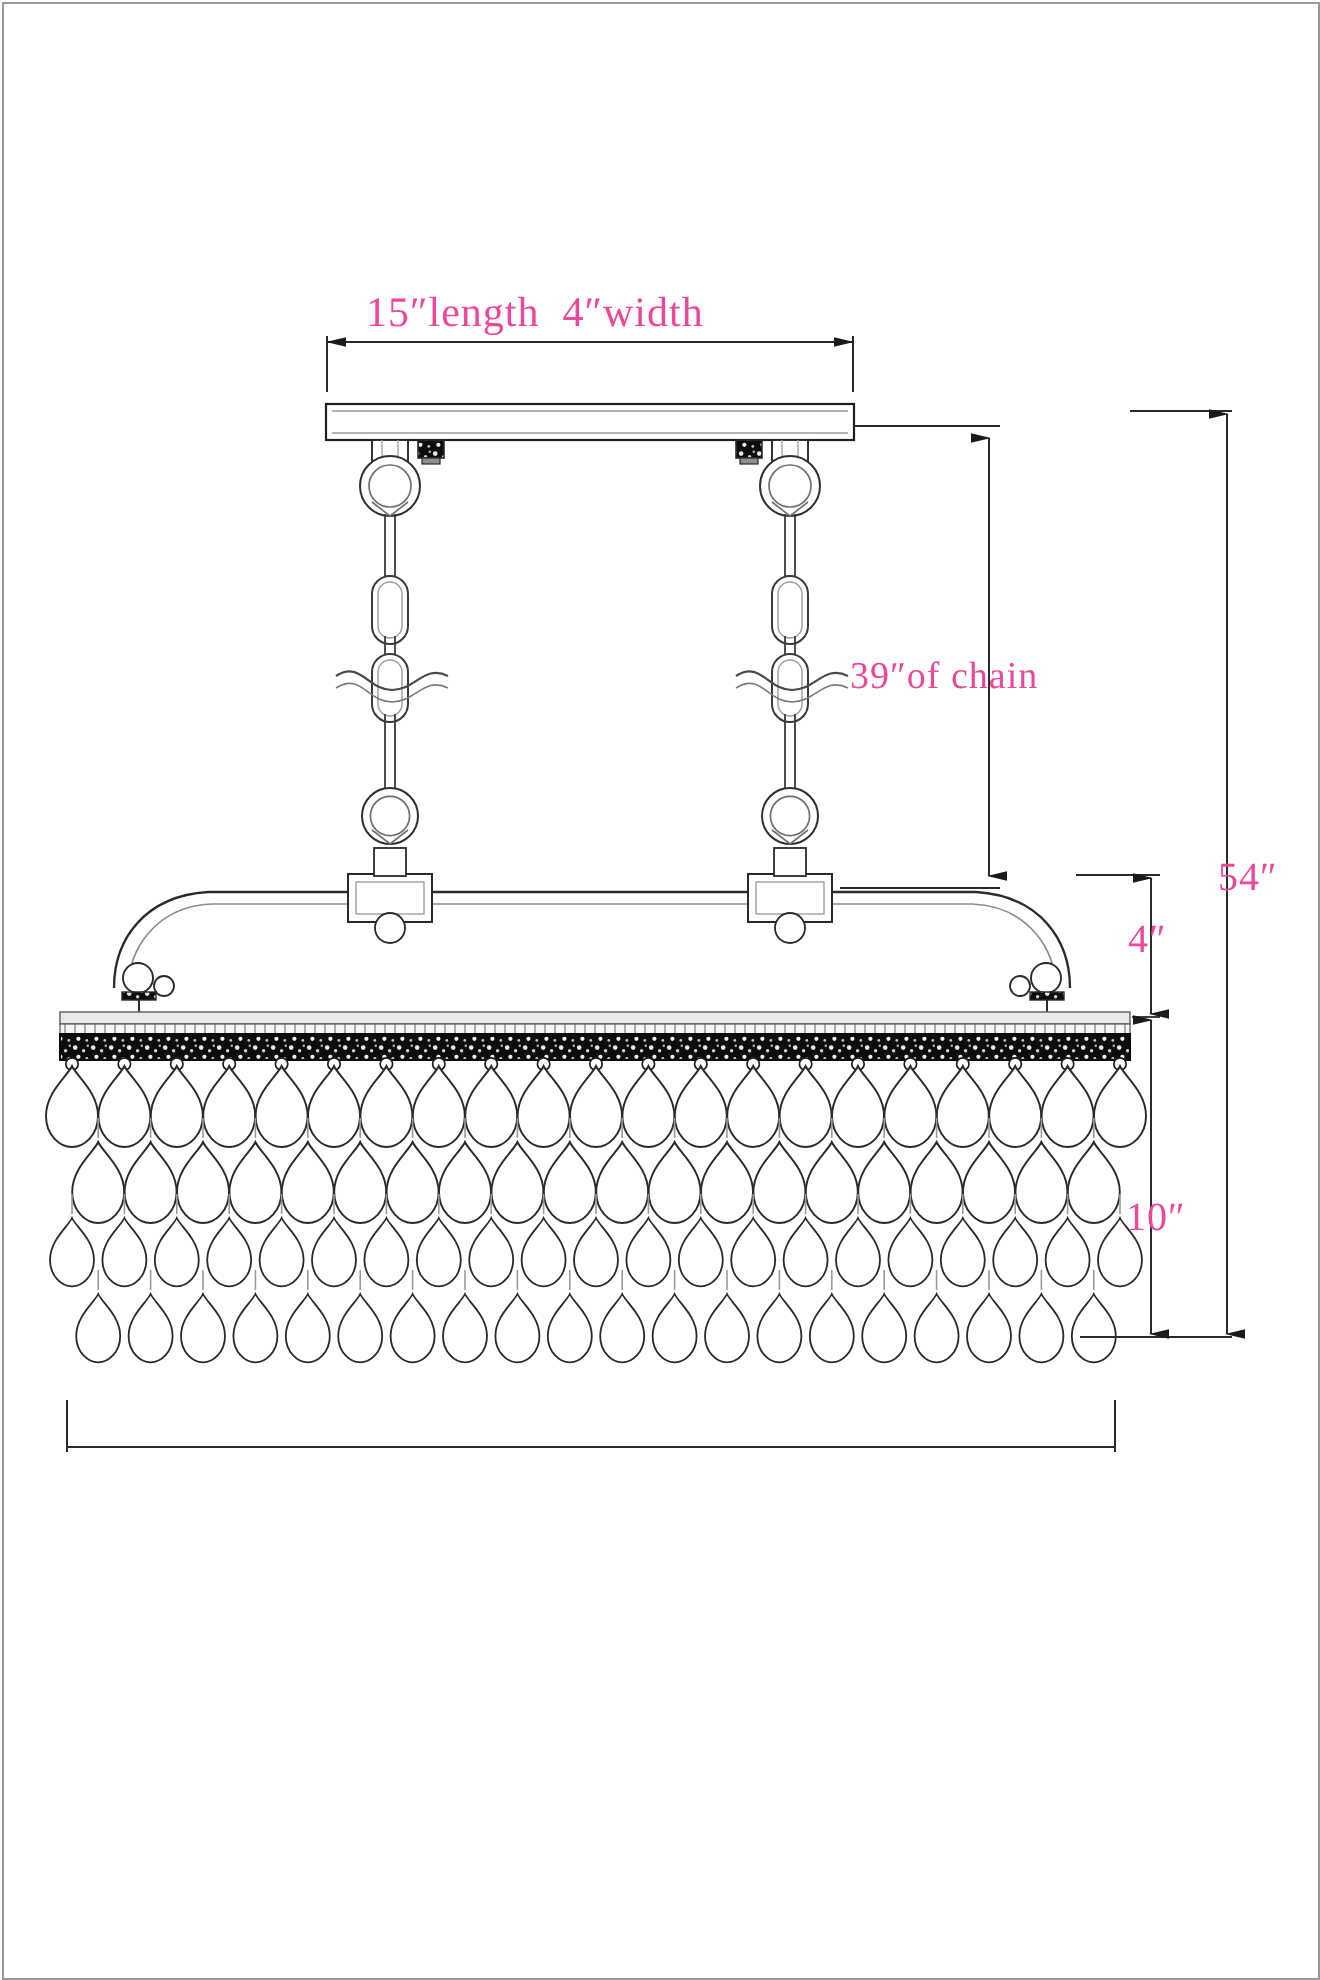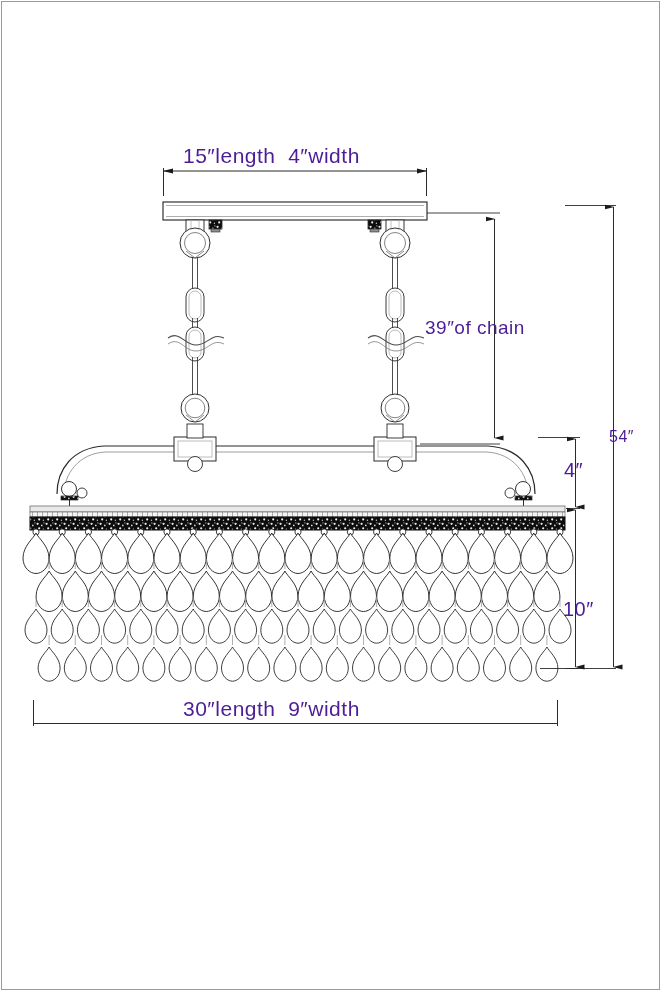--- a/index.html
+++ b/index.html
@@ -22,39 +22,39 @@
     box-sizing:border-box;
   }
   svg.layer{
     position:absolute;
     left:0; top:0;
     width:660px; height:990px;
   }
   .dimlabel{
     position:absolute;
     white-space:pre;
-    font-family:Liberation Sans, sans-serif;
-    color:#4c1d95;
+    font-family:Liberation Serif, serif;
+    color:#ec4899;
     letter-spacing:0.5px;
   }
   #lbl-top{
     left:183px; top:144px;
     font-size:21px;
   }
   #lbl-bottom{
     left:183px; top:697px;
     font-size:21px;
   }
   #lbl-chain{
-    left:425px; top:317px;
+    left:425px; top:328px;
     font-size:19px;
   }
   #lbl-54{
     left:609px; top:428px;
-    font-size:16px;
+    font-size:20px;
   }
   #lbl-4{
     left:564px; top:459px;
     font-size:20px;
   }
   #lbl-10{
     left:563px; top:598px;
     font-size:20px;
   }
 </style>
@@ -438,15 +438,14 @@
   <div class="dimlabel" id="lbl-top">15″length  4″width</div>
 
   <div class="dimlabel" id="lbl-chain">39″of chain</div>
 
   <div class="dimlabel" id="lbl-54">54″</div>
 
   <div class="dimlabel" id="lbl-4">4″</div>
 
   <div class="dimlabel" id="lbl-10">10″</div>
 
-  <div class="dimlabel" id="lbl-bottom">30″length  9″width</div>
 
 </div>
 
 </body></html>

